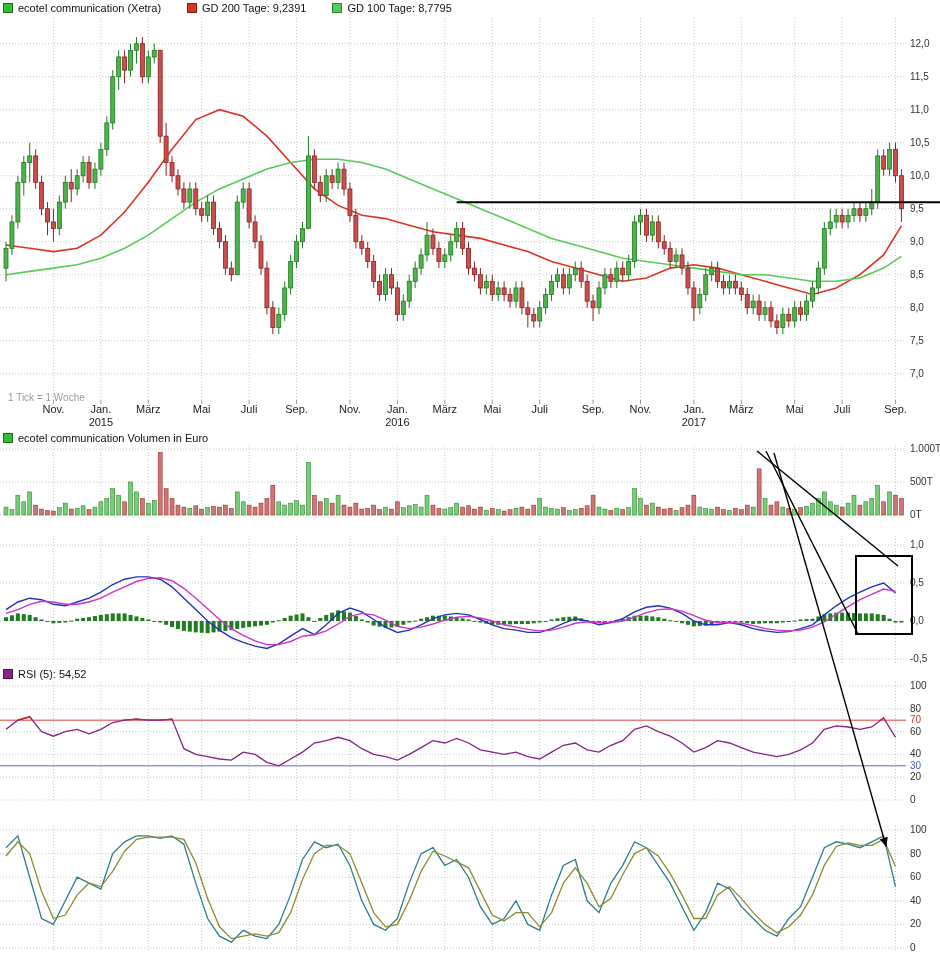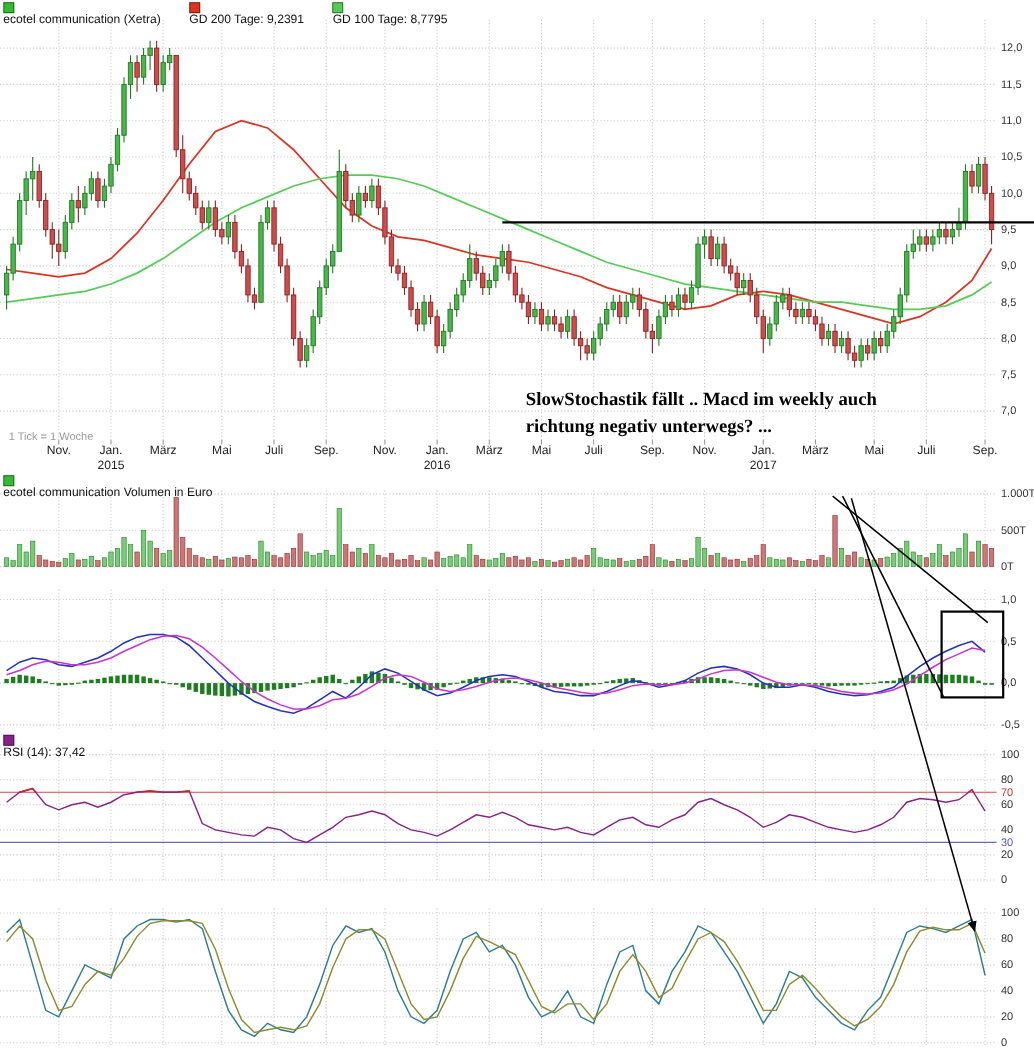--- a/index.html
+++ b/index.html
@@ -1,20 +1,20 @@
 <!DOCTYPE html>
 <html><head>
 <meta charset="utf-8">
 <style>
   html,body{margin:0;padding:0;background:#fff;}
   .page{position:relative;width:940px;height:958px;background:#fff;overflow:hidden;
         font-family:"Liberation Sans",sans-serif;}
   #plot{position:absolute;left:0;top:0;}
   .legend{position:absolute;display:flex;align-items:center;font-size:11px;color:#111;white-space:nowrap;}
-  .li{display:inline-flex;margin-right:26px;flex-direction:column;}
+  .li{display:inline-flex;align-items:center;margin-right:26px;}
   .sq{width:8px;height:8px;display:inline-block;margin-right:5px;border:1px solid rgba(0,0,0,.4);}
   .annotation{position:absolute;left:478px;top:351px;font-family:"Liberation Serif",serif;
               font-weight:bold;font-size:17px;line-height:1.45;color:#000;}
   .footnote{position:absolute;left:8px;top:392px;font-size:10px;color:#999;}
 </style>
 </head>
 <body>
 
 <div class="page">
   <svg id="plot" width="940" height="958">
@@ -861,24 +861,20 @@
     <span class="li">
       <i class="sq" style="background-color: rgb(51, 187, 51);"></i>
       <span>ecotel communication Volumen in Euro</span>
     </span>
   </div>
 
 
   <div class="legend" style="top:668px;left:3px">
     <span class="li">
       <i class="sq" style="background-color: rgb(136, 34, 136);"></i>
-      <span>RSI (14): 37,42</span>
+      <span>RSI (5): 54,52</span>
     </span>
   </div>
 
 
   <div class="footnote">1 Tick = 1 Woche</div>
 
-  <div class="annotation">
-    <div>SlowStochastik fällt .. Macd im weekly auch</div>
-    <div>richtung negativ unterwegs? ...</div>
-  </div>
 </div>
 
 </body></html>

